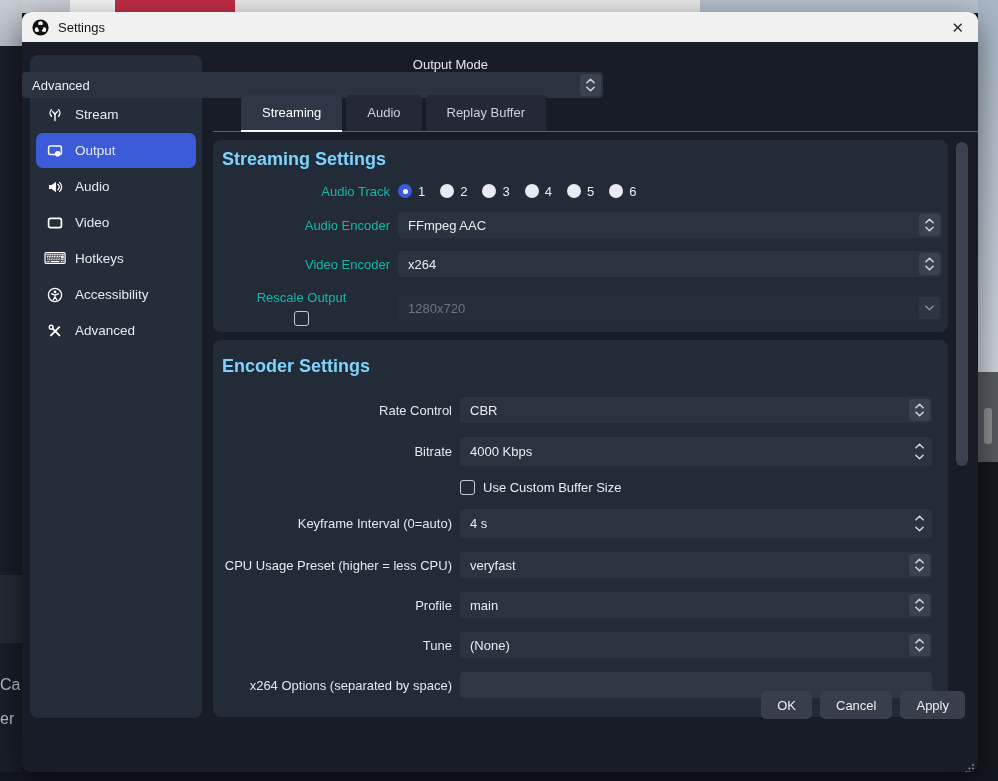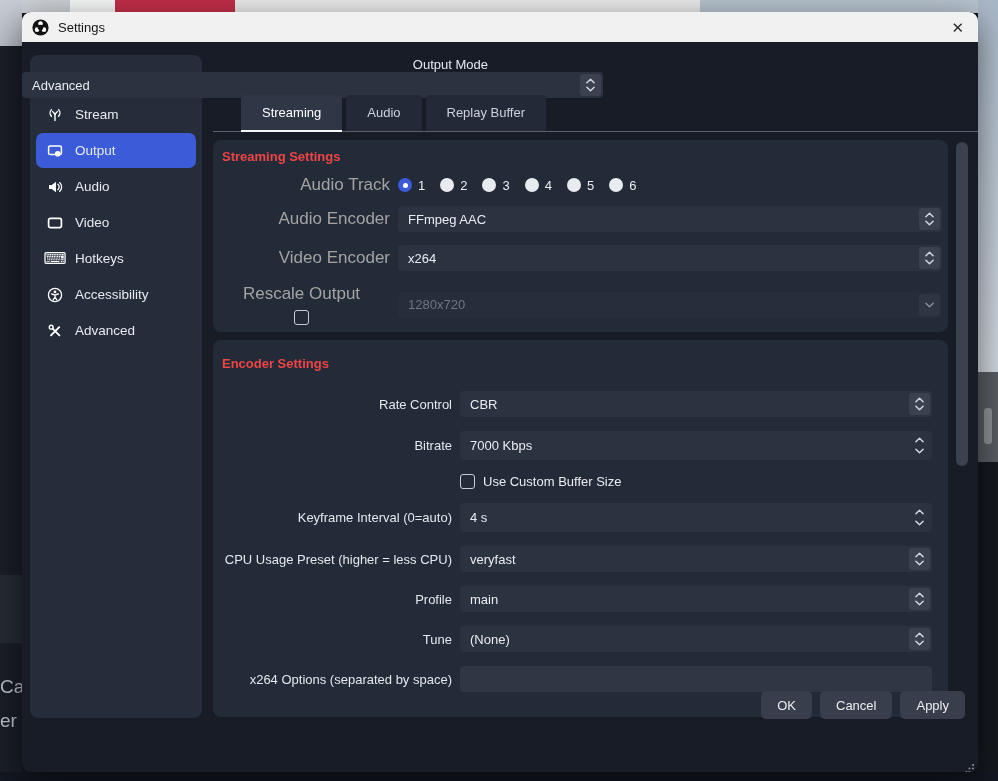--- a/index.html
+++ b/index.html
@@ -36,25 +36,25 @@
     border-bottom:1px solid rgba(155,165,185,.5);padding-left:28px;}
   .tab{padding:0 21px;height:36px;line-height:36px;font-size:13px;color:#ccd2db;background:#232936;
     border-radius:4px 4px 0 0;margin-right:4px;position:relative;cursor:pointer;}
   .tab.active{background:#2f3746;color:#fff;}
   .tab.active::after{content:'';position:absolute;left:0;right:0;bottom:-1px;height:2px;background:#f4f5f7;}
 
   
   .panel{position:absolute;left:191px;width:735px;background:#242b38;border-radius:8px;}
   #panel-streaming{top:98px;height:192px;}
   #panel-encoder{top:298px;height:377px;}
-  .phead{font-weight:bold;font-size:13px;color:#ef4444;margin:9px 0 11px 9px;}
+  .phead{font-weight:bold;font-size:18px;color:#7dd3fc;margin:9px 0 11px 9px;}
   #panel-encoder .phead{margin:16px 0 20px 9px;}
 
   .srow{display:flex;align-items:center;margin-bottom:13px;}
-  .slabel{width:177px;flex:none;text-align:right;font-size:17px;color:#a3a3a3;margin-right:8px;}
+  .slabel{width:177px;flex:none;text-align:right;font-size:13px;color:#14b8a6;margin-right:8px;}
   .slabel.withbox{display:flex;justify-content:flex-end;align-items:center;gap:6px;flex-direction:column;}
   #radio-row{margin-bottom:11px;height:20px;}
 
   .erow{display:flex;align-items:center;margin-bottom:14px;}
   .elabel{width:239px;flex:none;text-align:right;font-size:13px;color:#e3e7ee;margin-right:8px;}
 
   
   .combo{position:relative;height:26px;background:#2b3240;border-radius:4px;cursor:pointer;}
   .combo.spinbox{height:29px;}
   .cval{position:absolute;left:10px;top:0;bottom:0;display:flex;align-items:center;font-size:13px;color:#e9ecf1;white-space:nowrap;}
@@ -83,21 +83,21 @@
   
   #scroll-thumb{position:absolute;left:934px;top:100px;width:12px;height:324px;background:#3a4250;border-radius:6px;cursor:pointer;}
 
   
   #footer{position:absolute;right:13px;top:649px;display:flex;gap:8px;}
   .btn{height:28px;padding:0 16px;background:#383e4b;border:none;border-radius:5px;color:#eceef2;
     font-size:13px;font-family:inherit;cursor:pointer;}
   #grip{position:absolute;right:3px;bottom:3px;width:10px;height:10px;cursor:nwse-resize;}
 
   
-  .frag{position:absolute;left:0;width:22px;overflow:hidden;color:#bcc1c9;font-size:19px;white-space:nowrap;}
+  .frag{position:absolute;left:0;width:22px;overflow:hidden;color:#bcc1c9;font-size:16px;white-space:nowrap;}
 </style>
 </head>
 <body>
 
 <div id="backdrop">
   <div class="bd" style="left:0;top:0;width:70px;height:13px;background:#ccd1d7;"></div>
   <div class="bd" style="left:70px;top:0;width:45px;height:13px;background:#f8f9f9;"></div>
   <div class="bd" style="left:115px;top:0;width:120px;height:13px;background:var(--red,#c22e47);"></div>
   <div class="bd" style="left:235px;top:0;width:465px;height:13px;background:#ebebec;"></div>
   <div class="bd" style="left:700px;top:0;width:298px;height:13px;background:#b7c3cf;"></div>
@@ -316,21 +316,21 @@
                 </svg>
                 <svg class="ch" viewBox="0 0 10 6">
                   <polyline points="1,1 5,5 9,1"></polyline>
                 </svg>
               </span>
             </div>
           </div>
           <div class="erow">
             <div class="elabel">Bitrate</div>
             <div class="combo spinbox" style="width:472px;">
-              <span class="cval">7000 Kbps</span>
+              <span class="cval">4000 Kbps</span>
               <span class="cbtn">
                 <svg class="ch" viewBox="0 0 10 6">
                   <polyline points="1,5 5,1 9,5"></polyline>
                 </svg>
                 <svg class="ch" viewBox="0 0 10 6">
                   <polyline points="1,1 5,5 9,1"></polyline>
                 </svg>
               </span>
             </div>
           </div>

